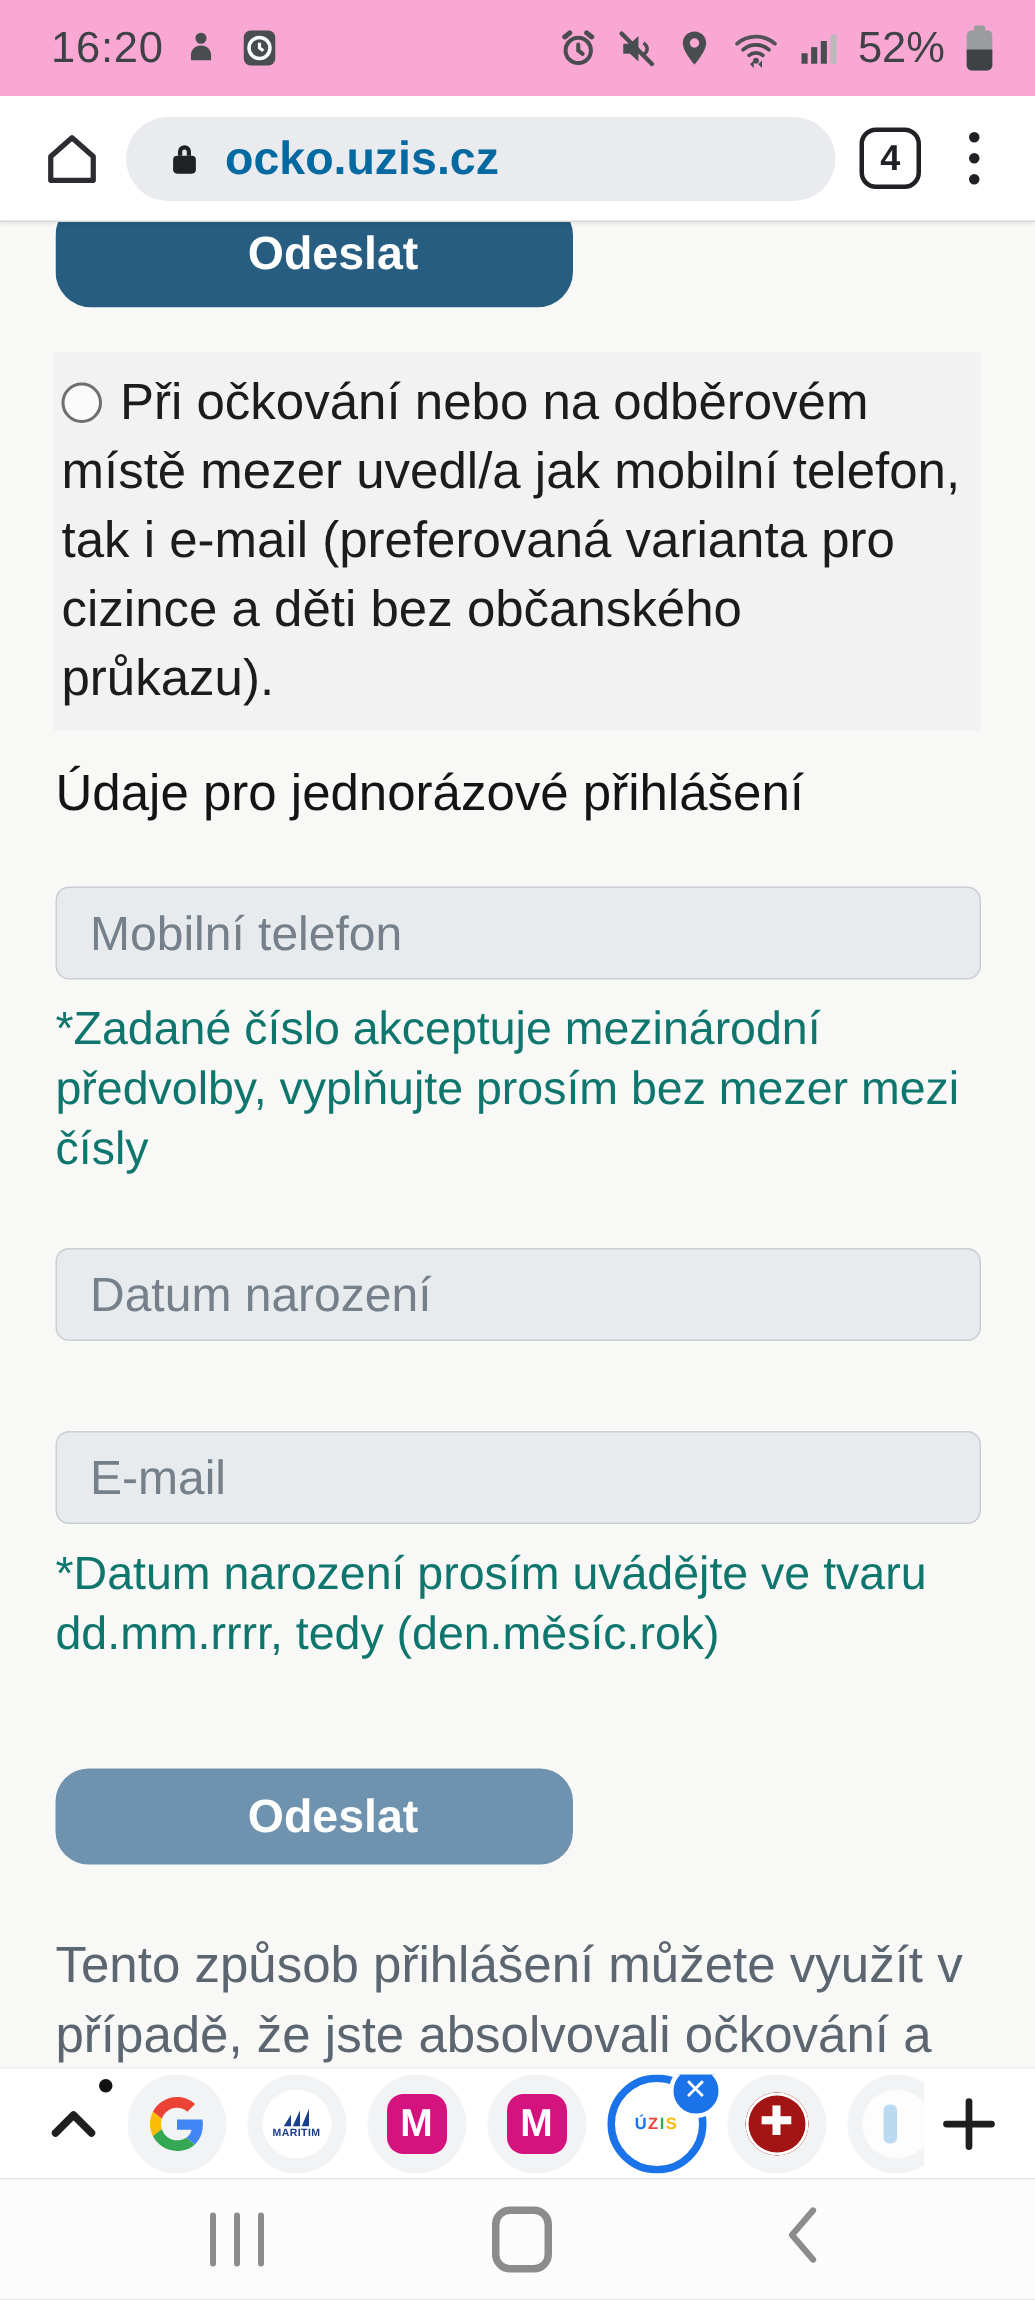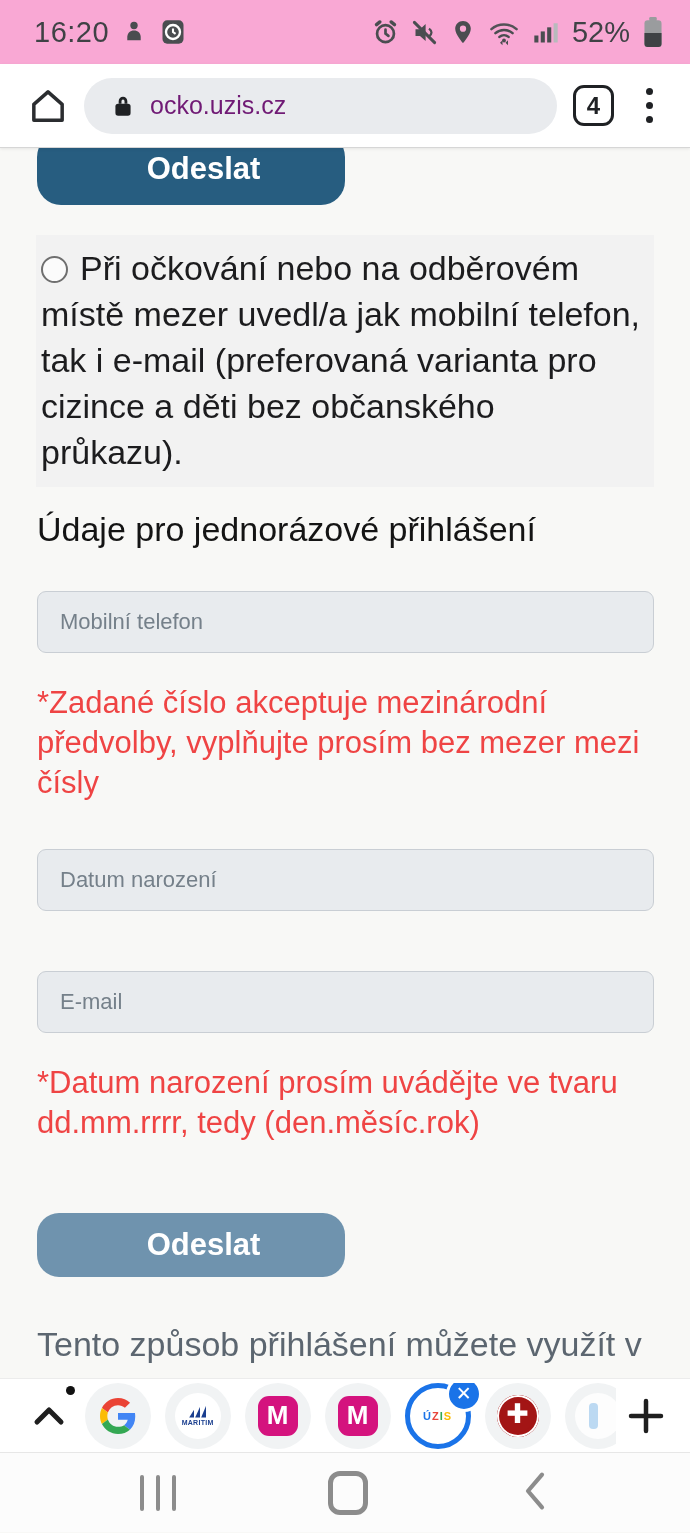--- a/index.html
+++ b/index.html
@@ -11,44 +11,44 @@
   .sb-left,.sb-right{display:flex;align-items:center;gap:12px;}
   .sb-time{font-size:29px;color:#3f4245;letter-spacing:.5px;}
   .sb-icon{display:flex;align-items:center;}
   .sb-pct{font-size:29px;color:#3f4245;}
 
   
   .toolbar{height:84px;background:#fff;display:flex;align-items:center;padding:0 18px 0 22px;border-bottom:1px solid #d6d6d6;box-shadow:0 1px 3px rgba(0,0,0,.08);position:relative;z-index:5;}
   .home-btn{width:52px;display:flex;justify-content:center;}
   .omnibox{flex:1;height:56px;background:#e9ebee;border-radius:28px;display:flex;align-items:center;padding:0 20px 0 26px;margin:0 16px 0 10px;}
   .omnibox .lock{margin-right:14px;display:flex;}
-  .omni-url{font-size:25px;color:#701a75;}
+  .omni-url{font-size:31px;color:#0369a1;font-weight:bold;}
   .tab-btn{width:41px;height:41px;border:3.5px solid #1f2124;border-radius:11px;display:flex;align-items:center;justify-content:center;}
   .tab-count{font-size:24px;font-weight:bold;color:#1f2124;}
   .kebab{width:46px;display:flex;flex-direction:column;align-items:center;gap:7px;margin-left:12px;}
   .kebab i{width:7px;height:7px;border-radius:50%;background:#1f2124;}
 
   
   .content{height:1230px;overflow:hidden;padding:0 36px 0 37px;background:#f8f8f6;}
   .btn-top-clip{height:57px;overflow:hidden;}
-  .btn-submit{display:block;border:none;width:308px;color:#fff;font-weight:bold;font-size:31px;text-align:center;cursor:pointer;padding-left:31px;}
+  .btn-submit{display:block;border:none;width:345px;color:#fff;font-weight:bold;font-size:31px;text-align:center;cursor:pointer;padding-left:31px;}
   .btn-dark{height:72px;margin-top:-15px;background:#275d80;border-radius:24px;}
   .btn-light{height:64px;background:#6f93ae;border-radius:22px;margin-top:70px;}
 
   .radio-block{display:block;margin:30px 0 0 -1px;background:#f2f2f2;padding:10px 10px 12px 5px;font-size:34px;line-height:46px;color:#1c1c1e;}
   .radio-dot{display:inline-block;width:27px;height:27px;border:2.5px solid #6f6f6f;border-radius:50%;background:#fbfbfb;vertical-align:-3px;margin-right:12px;}
 
   .section-title{margin:22px 0 0;font-size:34px;font-weight:normal;color:#141414;line-height:40px;}
 
-  .field{display:block;width:100%;height:62px;margin-top:0;background:#e8ebee;border:1.5px solid #c9ced4;border-radius:9px;padding:0 22px;font-size:22px;color:#2a2e33;outline:none;}
+  .field{display:block;width:100%;height:62px;margin-top:0;background:#e8ebee;border:1.5px solid #c9ced4;border-radius:9px;padding:0 22px;font-size:32px;color:#2a2e33;outline:none;}
   .field::placeholder{color:#75808a;opacity:1;}
   .f-phone{margin-top:42px;}
   .f-email{margin-top:60px;}
   .f-birth{margin-top:46px;}
-  .hint{margin:30px 0 0;font-size:31px;line-height:40px;color:#ef4444;}
+  .hint{margin:13px 0 0;font-size:31px;line-height:40px;color:#0f766e;}
 
   .info{margin:44px 0 0;font-size:34px;line-height:47px;color:#5c6670;}
 
   
   .tab-strip{height:74px;background:#fff;border-top:1px solid #ececec;display:flex;align-items:center;position:relative;padding:0 0 0 28px;}
   .strip-dot{position:absolute;left:66px;top:7px;width:9px;height:9px;border-radius:50%;background:#111;}
   .strip-chevron{width:44px;display:flex;justify-content:center;margin-right:14px;}
   .bubbles{display:flex;align-items:center;gap:14px;width:548px;overflow:hidden;}
   .bubble{flex:0 0 66px;width:66px;height:66px;border-radius:50%;background:#f1f3f4;display:flex;align-items:center;justify-content:center;position:relative;}
   .fav-white{width:46px;height:46px;border-radius:50%;background:#fff;display:flex;flex-direction:column;align-items:center;justify-content:center;}

